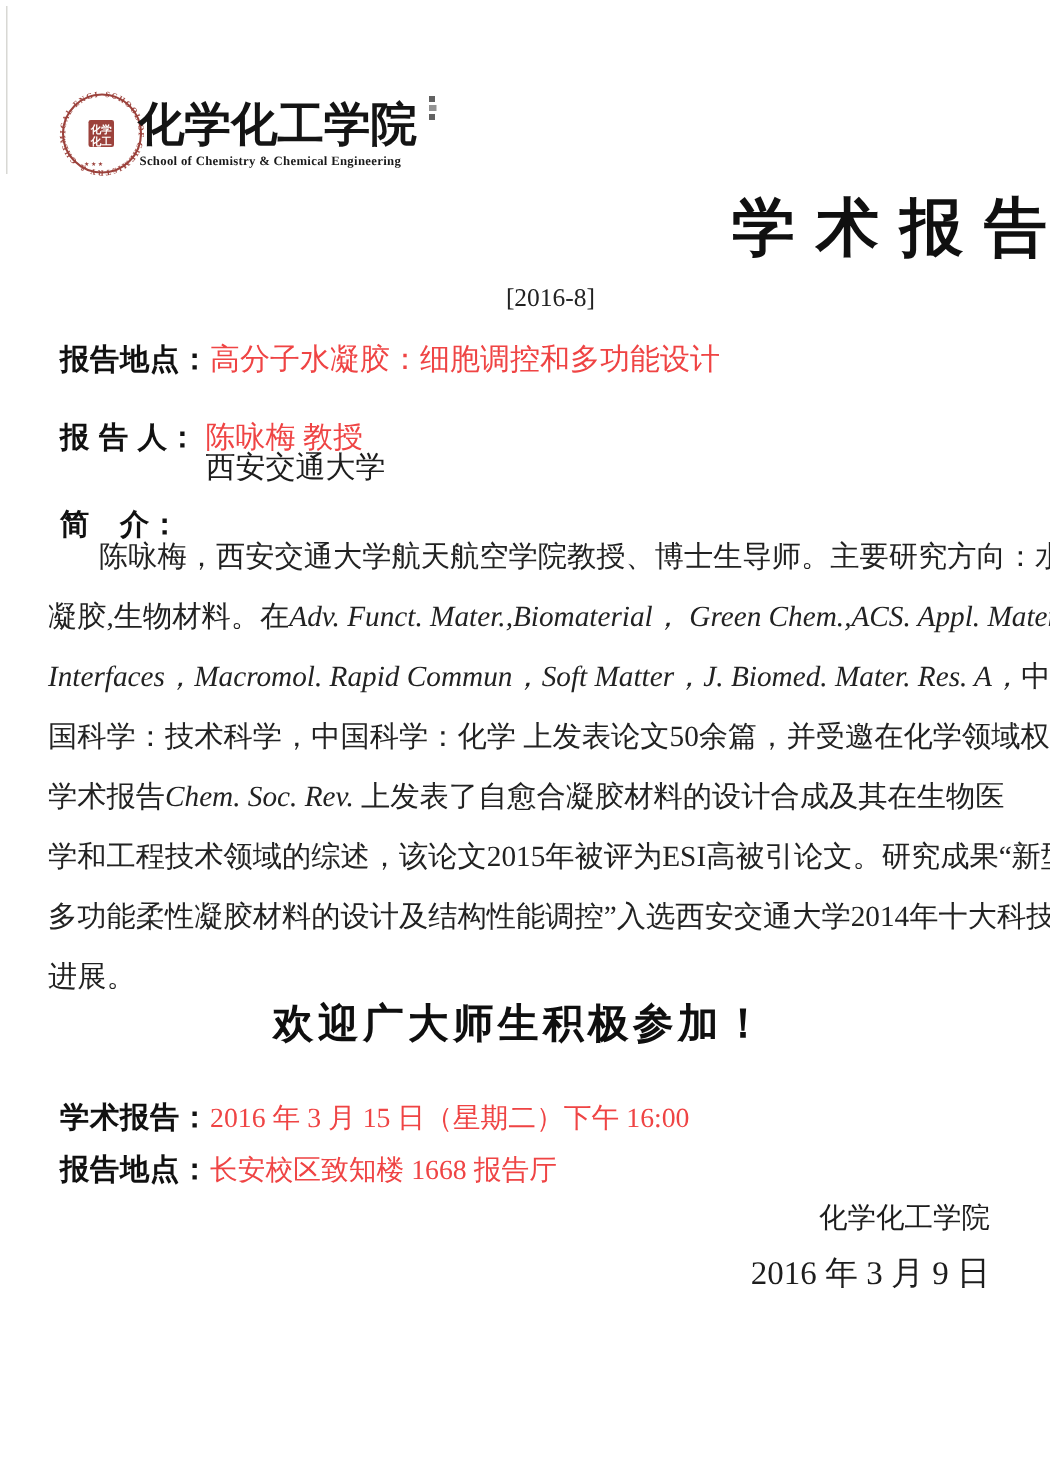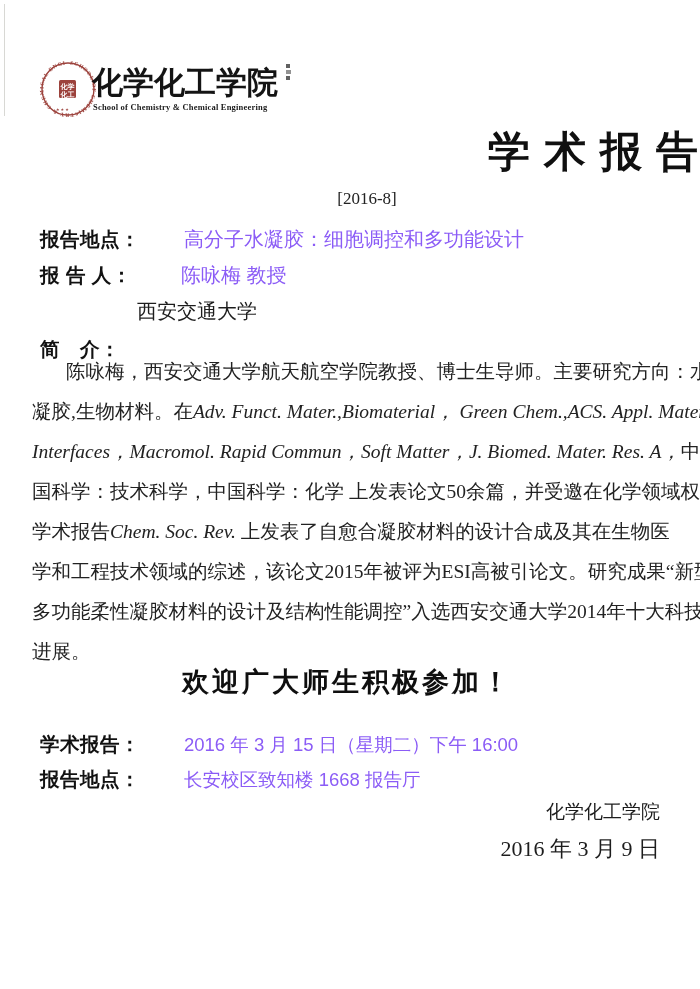--- a/index.html
+++ b/index.html
@@ -28,24 +28,24 @@
              font-family:"DejaVu Serif",serif;font-weight:900;font-size:42px;
              letter-spacing:14px;text-indent:14px;color:#101010;}
   .issue{position:absolute;left:17px;top:189px;width:700px;text-align:center;
          font-size:17px;color:#222;}
 
   
   .row{position:absolute;left:40px;white-space:nowrap;}
   .lbl{display:inline-block;min-width:97px;vertical-align:baseline;
        font-family:"Liberation Sans",sans-serif;font-weight:700;font-size:19.5px;
        letter-spacing:0.5px;color:#111;}
-  .val{font-family:Liberation Sans, sans-serif;font-size:20px;color:#8b5cf6;margin-left:44px;}
+  .val{font-family:Liberation Serif, serif;font-size:20px;color:#ef4444;}
   .val-sm{font-size:18.5px;}
   .row-topic{top:226px;}
-  .row-speaker{top:262px;}
+  .row-speaker{top:278px;}
   .affil{position:absolute;left:137px;top:298px;font-size:20px;white-space:nowrap;}
   .row-intro-label{top:336px;}
   .row-time{top:731px;}
   .row-venue{top:766px;}
 
   
   .intro{position:absolute;left:32px;top:352px;width:628px;
          font-family:"Liberation Serif",serif;font-size:19.5px;color:#222;}
   .intro-line{height:40px;line-height:40px;white-space:nowrap;
               text-align:justify;text-align-last:justify;text-justify:inter-character;}

